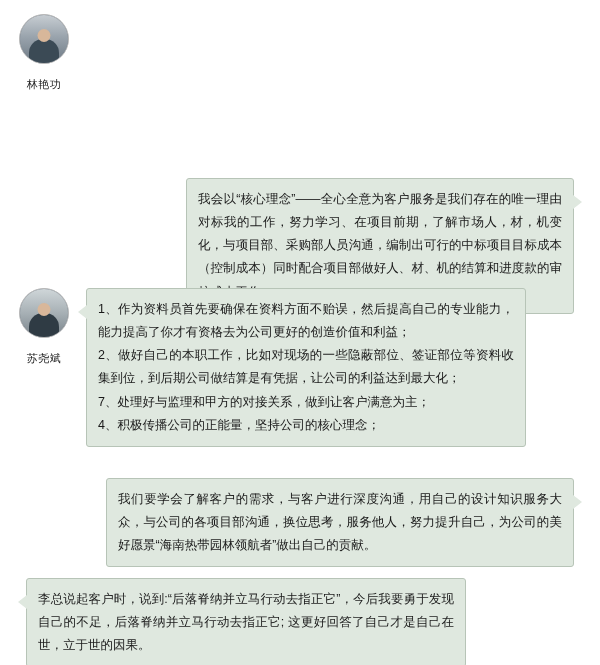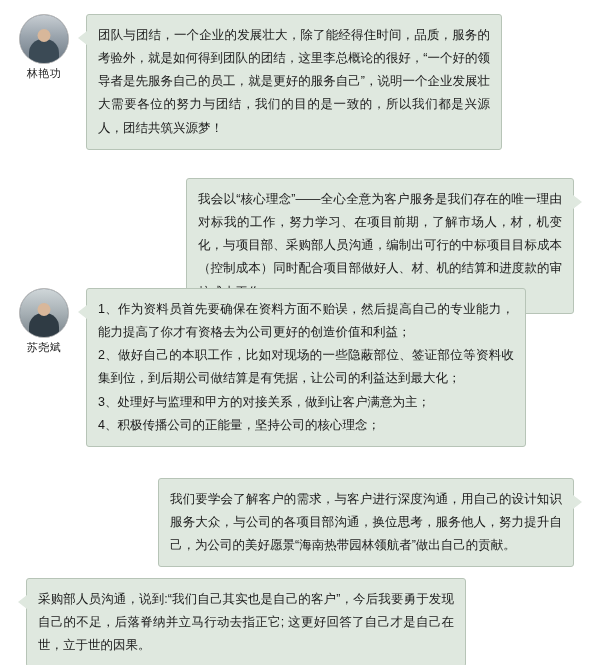--- a/index.html
+++ b/index.html
@@ -76,21 +76,21 @@
   .avatar.v2 .sky { background: linear-gradient(to bottom, #d8dcd2 0%, #b3b9ab 50%, #8d9483 100%); }
   .avatar.v2 .body { background: #6c7d5e; }
   .avatar.v3 .sky { background: linear-gradient(to bottom, #cfd6d9 0%, #a7b0b5 50%, #7a848b 100%); }
   .avatar.v3 .body { background: #2f3b44; }
   .avatar.v4 .sky { background: linear-gradient(to bottom, #d3d8d0 0%, #aab2a5 50%, #818a7c 100%); }
   .avatar.v4 .body { background: #e9e9e9; }
   .avatar.v5 .sky { background: linear-gradient(to bottom, #c9d0d4 0%, #9fa8ae 50%, #737d84 100%); }
   .avatar.v5 .body { background: #39444d; }
 
   .name {
-    margin-top: 2px;
+    margin-top: 13px;
     font-size: 11px;
     color: #1a1a1a;
     white-space: nowrap;
     letter-spacing: 0.5px;
   }
 
   .bubble {
     position: relative;
     background: #dfe8df;
     border: 1px solid #b7c4b7;
@@ -157,43 +157,39 @@
   #entry-0 { left: 14px;  top: 14px;  width: 488px; }
   #entry-0 .bubble { width: 416px; }
 
   #entry-1 { left: 126px; top: 178px; width: 460px; }
   #entry-1 .bubble { width: 388px; }
 
   #entry-2 { left: 14px;  top: 288px; width: 512px; }
   #entry-2 .bubble { width: 440px; }
 
   #entry-3 { left: 98px;  top: 478px; width: 488px; }
-  #entry-3 .bubble { width: 416px; }
+  #entry-3 .bubble { width: 468px; }
 
   #entry-4 { left: 14px;  top: 578px; width: 512px; }
   #entry-4 .bubble { width: 440px; }
 </style>
 </head>
 <body>
 
 <div class="page">
 
   <div class="entry left" id="entry-0">
     <div class="avatar-block">
       <div class="avatar v1">
         <div class="sky"></div>
         <div class="body"></div>
         <div class="head"></div>
       </div>
       <div class="name">林艳功</div>
     </div>
-    <div class="bubble gap-left">
-      <span class="tail"></span>
-      <p class="indent">团队与团结，一个企业的发展壮大，除了能经得住时间，品质，服务的考验外，就是如何得到团队的团结，这里李总概论的很好，“一个好的领导者是先服务自己的员工，就是更好的服务自己”，说明一个企业发展壮大需要各位的努力与团结，我们的目的是一致的，所以我们都是兴源人，团结共筑兴源梦！</p>
-    </div>
   </div>
 
   <div class="entry right" id="entry-1">
     <div class="bubble gap-right">
       <span class="tail"></span>
       <p class="indent">我会以“核心理念”——全心全意为客户服务是我们存在的唯一理由对标我的工作，努力学习、在项目前期，了解市场人，材，机变化，与项目部、采购部人员沟通，编制出可行的中标项目目标成本（控制成本）同时配合项目部做好人、材、机的结算和进度款的审核成本工作。</p>
     </div>
   </div>
 
   <div class="entry left" id="entry-2">
@@ -202,32 +198,32 @@
         <div class="sky"></div>
         <div class="body"></div>
         <div class="head"></div>
       </div>
       <div class="name">苏尧斌</div>
     </div>
     <div class="bubble gap-left">
       <span class="tail"></span>
       <p style="white-space: pre-line;">1、作为资料员首先要确保在资料方面不贻误，然后提高自己的专业能力，能力提高了你才有资格去为公司更好的创造价值和利益；
 2、做好自己的本职工作，比如对现场的一些隐蔽部位、签证部位等资料收集到位，到后期公司做结算是有凭据，让公司的利益达到最大化；
-3、处理好与监理和甲方的对接关系，做到让客户满意为主；
+7、处理好与监理和甲方的对接关系，做到让客户满意为主；
 4、积极传播公司的正能量，坚持公司的核心理念；</p>
     </div>
   </div>
 
   <div class="entry right" id="entry-3">
     <div class="bubble gap-right">
       <span class="tail"></span>
       <p class="indent">我们要学会了解客户的需求，与客户进行深度沟通，用自己的设计知识服务大众，与公司的各项目部沟通，换位思考，服务他人，努力提升自己，为公司的美好愿景“海南热带园林领航者”做出自己的贡献。</p>
     </div>
   </div>
 
   <div class="entry left" id="entry-4">
     <div class="bubble gap-left">
       <span class="tail"></span>
-      <p class="indent">采购部人员沟通，说到:“我们自己其实也是自己的客户”，今后我要勇于发现自己的不足，后落脊纳并立马行动去指正它; 这更好回答了自己才是自己在世，立于世的因果。</p>
+      <p class="indent">李总说起客户时，说到:“后落脊纳并立马行动去指正它”，今后我要勇于发现自己的不足，后落脊纳并立马行动去指正它; 这更好回答了自己才是自己在世，立于世的因果。</p>
     </div>
   </div>
 
 </div>
 
 </body></html>

